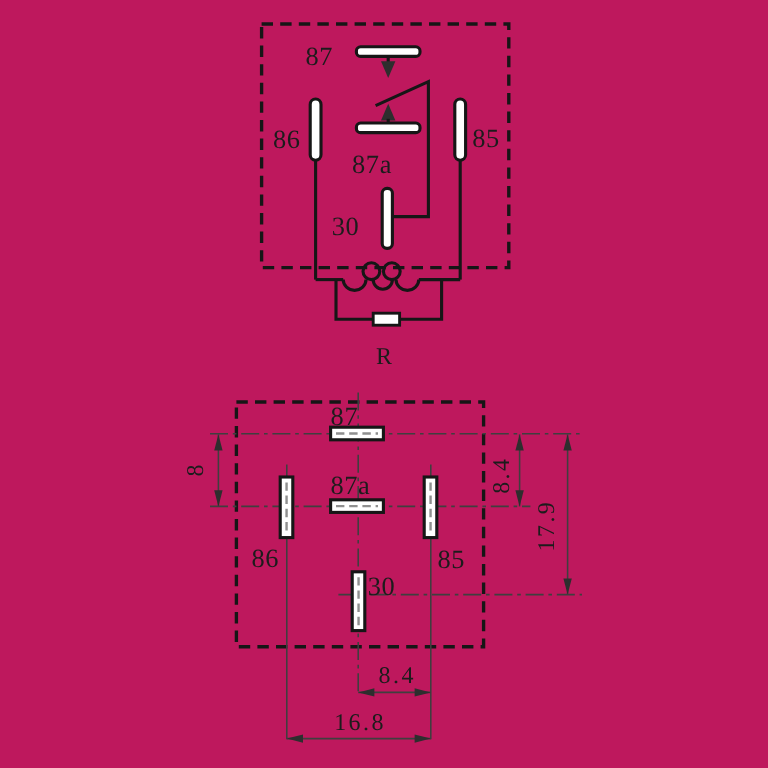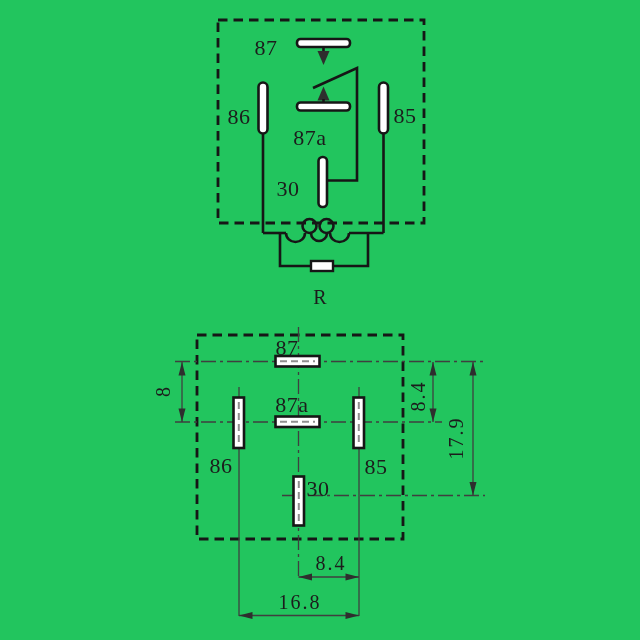--- a/index.html
+++ b/index.html
@@ -1,16 +1,16 @@
 <!DOCTYPE html>
 <html><head>
 <meta charset="utf-8">
 <style>
   html,body{margin:0;padding:0;background:#ffffff;}
-  .stage{position:relative;width:640px;height:640px;background:#22c55e;overflow:hidden;
+  .stage{position:relative;width:640px;height:640px;background:#be185d;overflow:hidden;
          font-family:"Liberation Serif", serif;}
   svg{position:absolute;left:0;top:0;}
   
   .ln{stroke:#161616;stroke-width:2.6;fill:none;stroke-linecap:butt;}
   .box{stroke:#161616;stroke-width:2.8;fill:none;stroke-dasharray:9.5 6;}
   .cap{fill:#ffffff;stroke:#161616;stroke-width:2.6;}
   
   .thin{stroke:#3f3f3f;stroke-width:1.3;fill:none;}
   .cl{stroke:#3f3f3f;stroke-width:1.3;fill:none;stroke-dasharray:15 4 3 4;}
   .hatch{stroke:#8f8f8f;stroke-width:2;fill:none;stroke-dasharray:7 4;}

